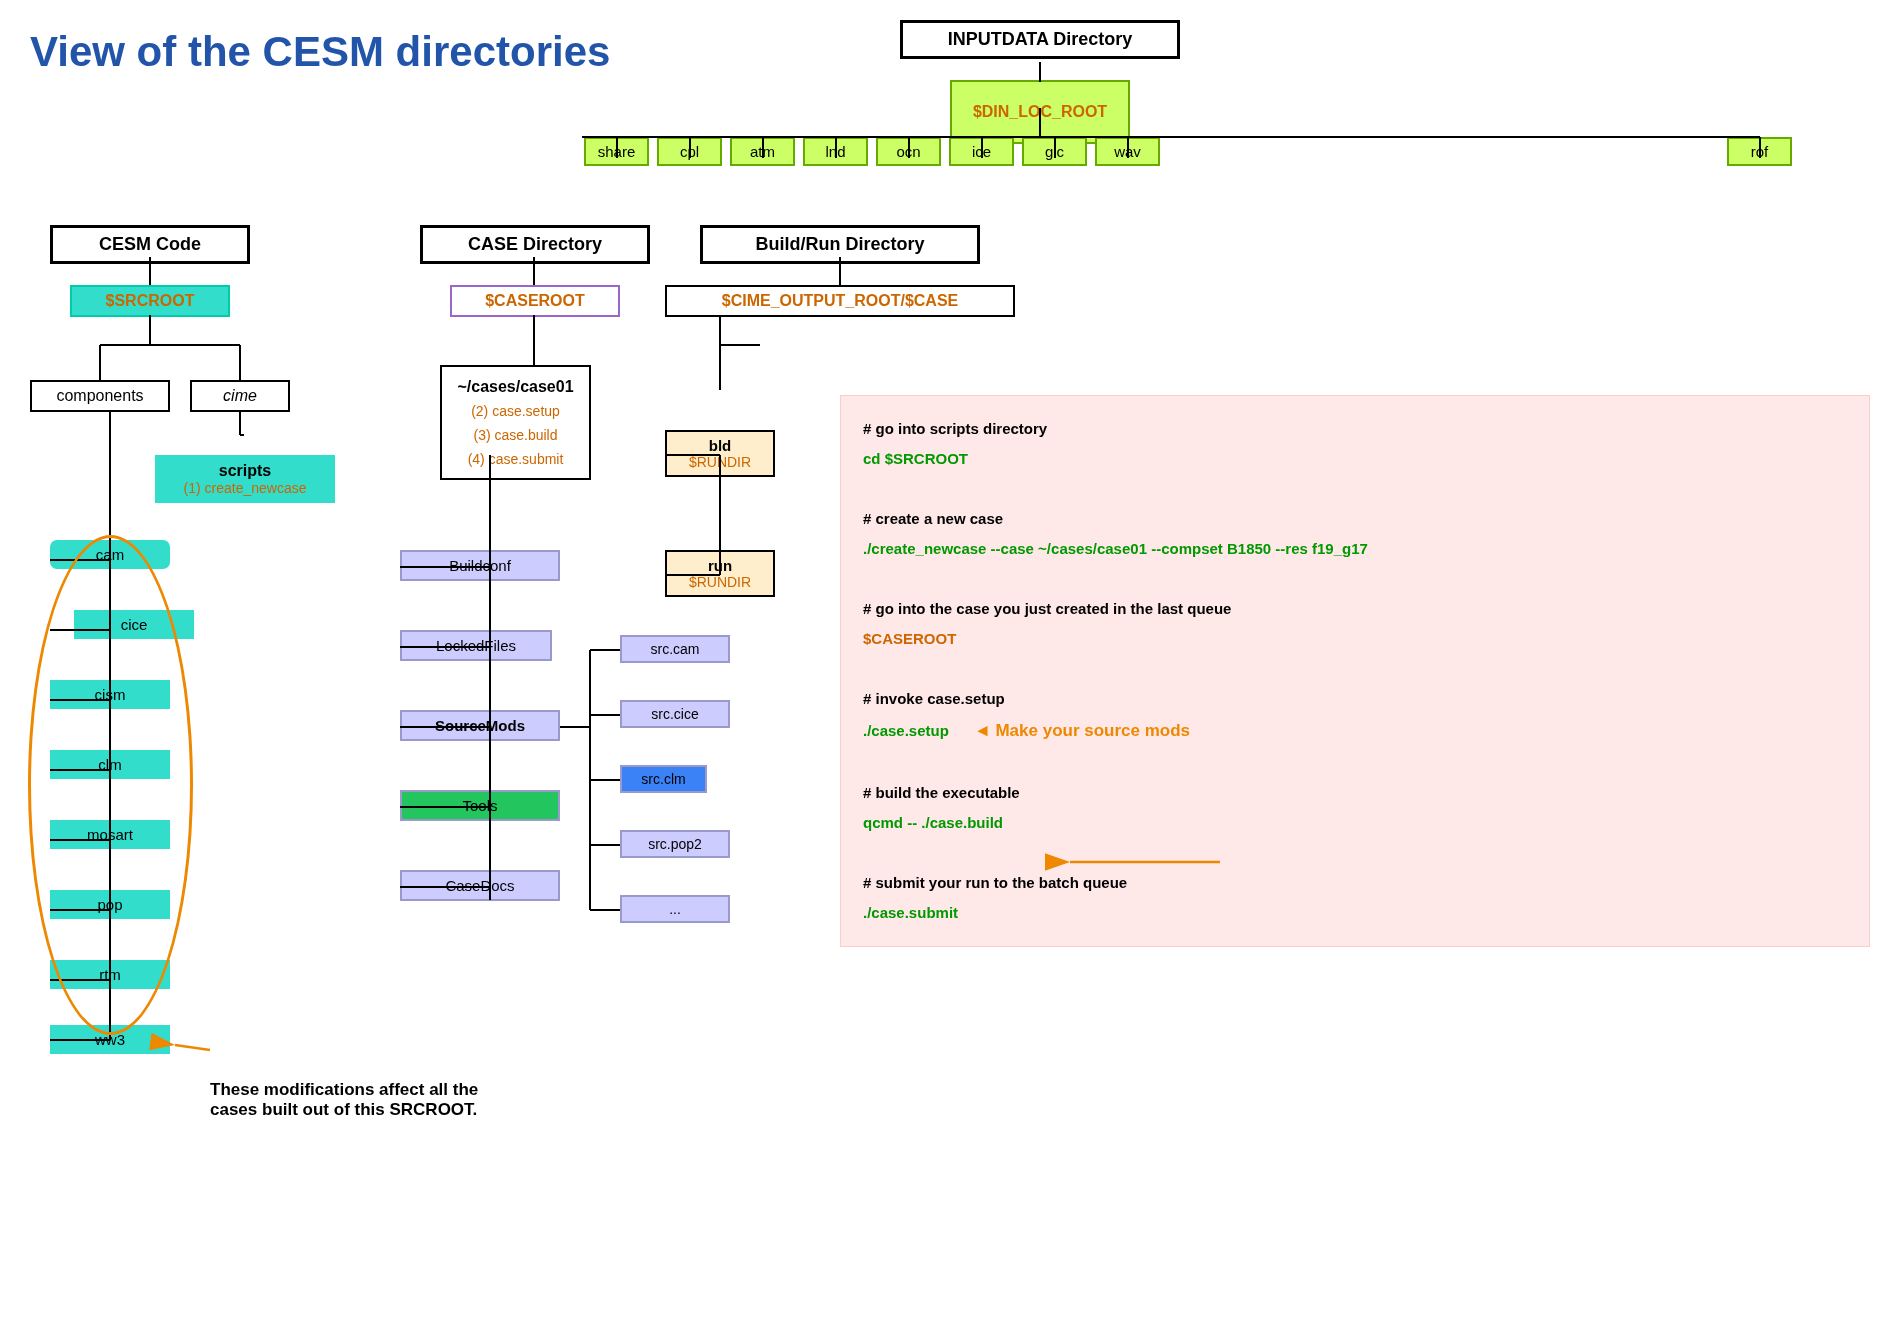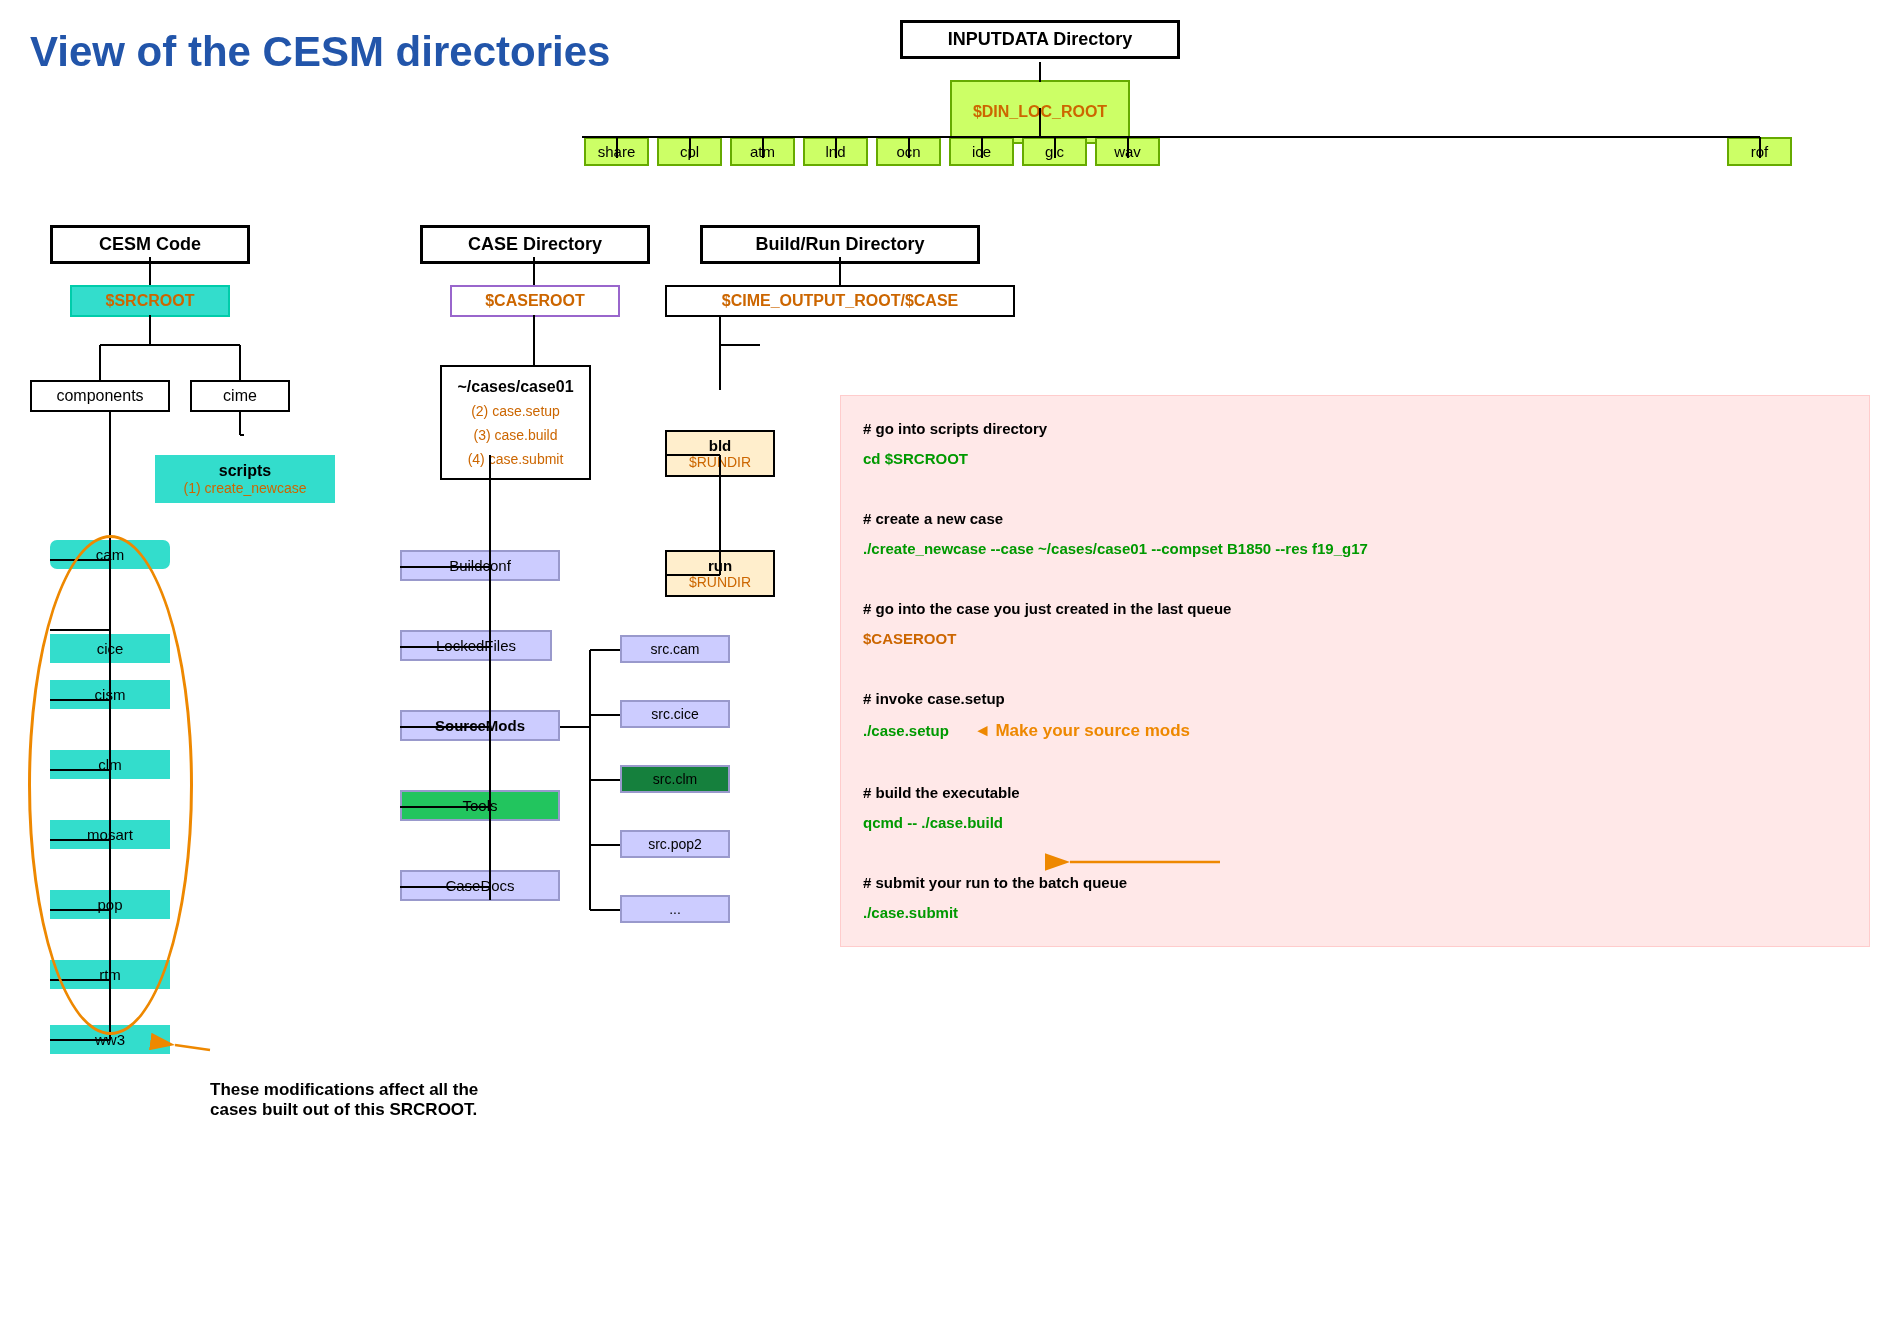--- a/index.html
+++ b/index.html
@@ -104,20 +104,21 @@
     .cime-box {
       position: absolute;
       top: 380px;
       left: 190px;
       width: 100px;
       text-align: center;
       border: 2px solid #000;
       background: #fff;
       font-size: 16px;
       padding: 5px 8px;
+      font-style: italic;
     }
 
     .scripts-box {
       position: absolute;
       top: 455px;
       left: 155px;
       width: 180px;
       text-align: center;
       border: 2px solid #33ddcc;
       background: #33ddcc;
@@ -358,24 +359,24 @@
       text-align: center;
       border: 2px solid #9999cc;
       background: #ccccff;
       font-size: 14px;
       padding: 4px 6px;
     }
     .src-clm-box {
       position: absolute;
       top: 765px;
       left: 620px;
-      width: 110px;
-      text-align: center;
-      border: 2px solid #9999cc;
-      background: #15803d;
+      width: 87px;
+      text-align: center;
+      border: 2px solid #9999cc;
+      background: #3b82f6;
       font-size: 14px;
       padding: 4px 16px;
     }
     .src-pop2-box {
       position: absolute;
       top: 830px;
       left: 620px;
       width: 110px;
       text-align: center;
       border: 2px solid #9999cc;
@@ -519,21 +520,21 @@
 <div class="components-box">components</div>
 
 <div class="cime-box">cime</div>
 
 <div class="scripts-box">
   <div class="scripts-title">scripts</div>
   <div class="scripts-cmd">(1) create_newcase</div>
 </div>
 
 <div class="comp-box" style="top:540px;border-radius:7px;">cam</div>
-<div class="comp-box" style="top:634px;">cice</div>
+<div class="comp-box" style="top:610px;margin-left:24px;">cice</div>
 <div class="comp-box" style="top:680px;">cism</div>
 <div class="comp-box" style="top:750px;">clm</div>
 <div class="comp-box" style="top:820px;">mosart</div>
 <div class="comp-box" style="top:890px;">pop</div>
 <div class="comp-box" style="top:960px;">rtm</div>
 <div class="comp-box" style="top:1025px;">ww3</div>
 
 <div class="oval-overlay"></div>
 
 <div class="case-dir-box">CASE Directory</div>

